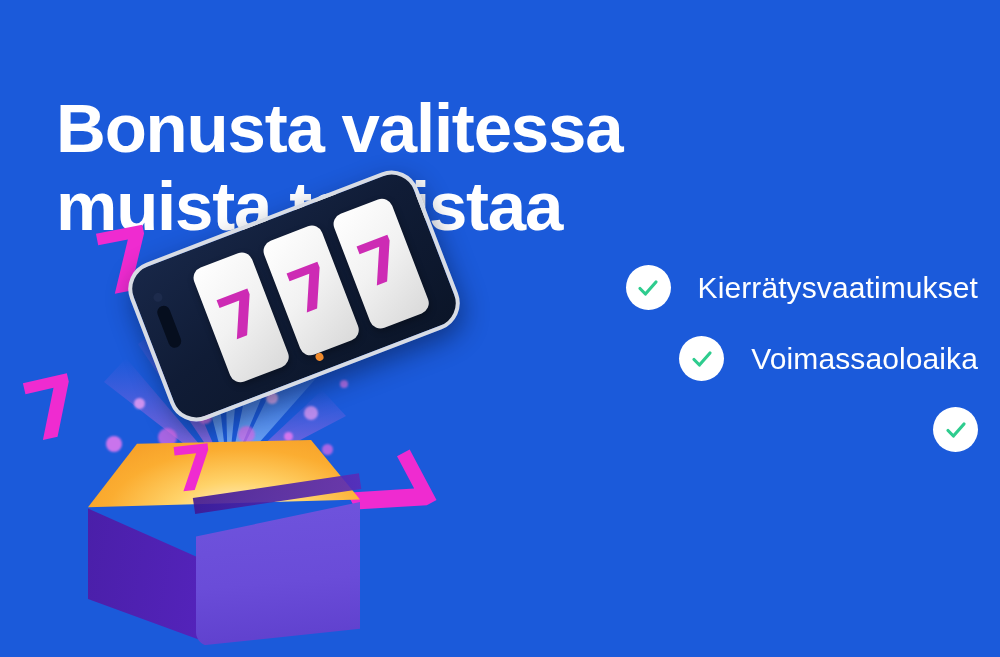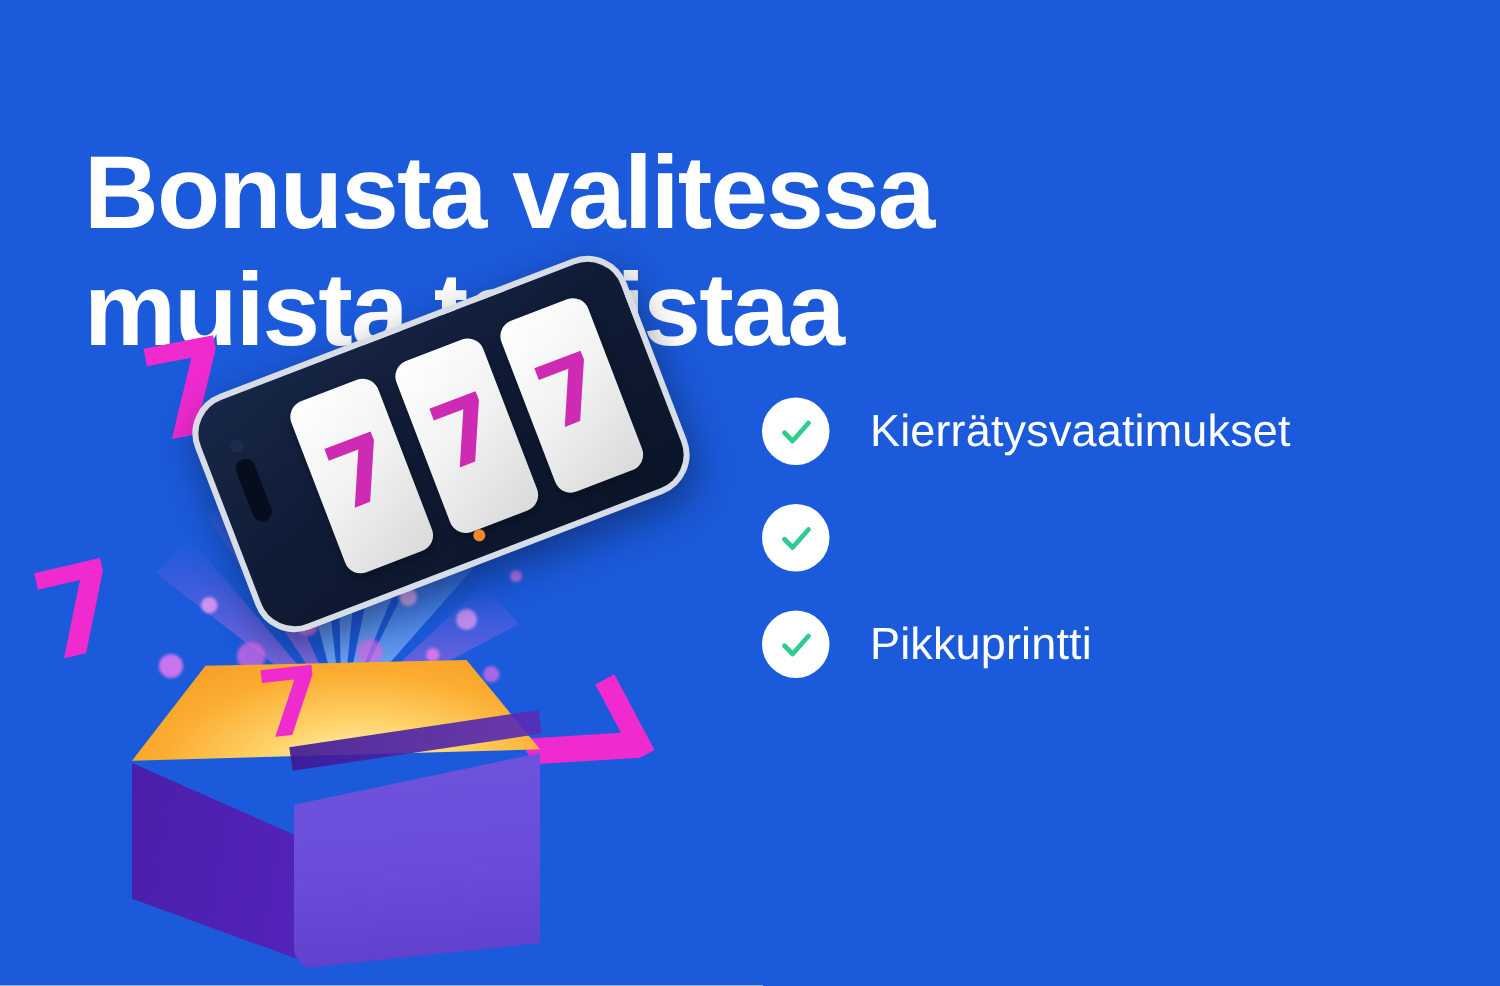--- a/index.html
+++ b/index.html
@@ -34,20 +34,21 @@
   #checklist {
     position: absolute;
     left: 508px;
     top: 252px;
     width: 470px;
   }
   .check-row {
     display: flex;
     align-items: center;
     height: 71px;
+    justify-content: flex-end;
   }
   .check-circle {
     width: 45px;
     height: 45px;
     border-radius: 50%;
     background: #ffffff;
     flex: 0 0 45px;
     display: flex;
     align-items: center;
     justify-content: center;
@@ -316,33 +317,33 @@
 
     <div class="check-row">
       <div class="check-circle">
         <svg width="28" height="28" viewBox="0 0 28 28">
             <path d="M6 14.5 L11.4 20 L22 8" fill="none" stroke="#2ecc8e" stroke-width="3.2" stroke-linecap="round" stroke-linejoin="round"></path>
           </svg>
       </div>
       <div class="check-label">Kierrätysvaatimukset</div>
     </div>
 
-
-
     <div class="check-row">
       <div class="check-circle">
         <svg width="28" height="28" viewBox="0 0 28 28">
             <path d="M6 14.5 L11.4 20 L22 8" fill="none" stroke="#2ecc8e" stroke-width="3.2" stroke-linecap="round" stroke-linejoin="round"></path>
           </svg>
       </div>
-    </div>
+      <div class="check-label">Voimassaoloaika</div>
+    </div>
+
 
     <div class="check-row">
       <div class="check-circle">
         <svg width="28" height="28" viewBox="0 0 28 28">
             <path d="M6 14.5 L11.4 20 L22 8" fill="none" stroke="#2ecc8e" stroke-width="3.2" stroke-linecap="round" stroke-linejoin="round"></path>
           </svg>
       </div>
-      <div class="check-label">Pikkuprintti</div>
-    </div>
+    </div>
+
 
   </div>
 </div>
 
 </body></html>

